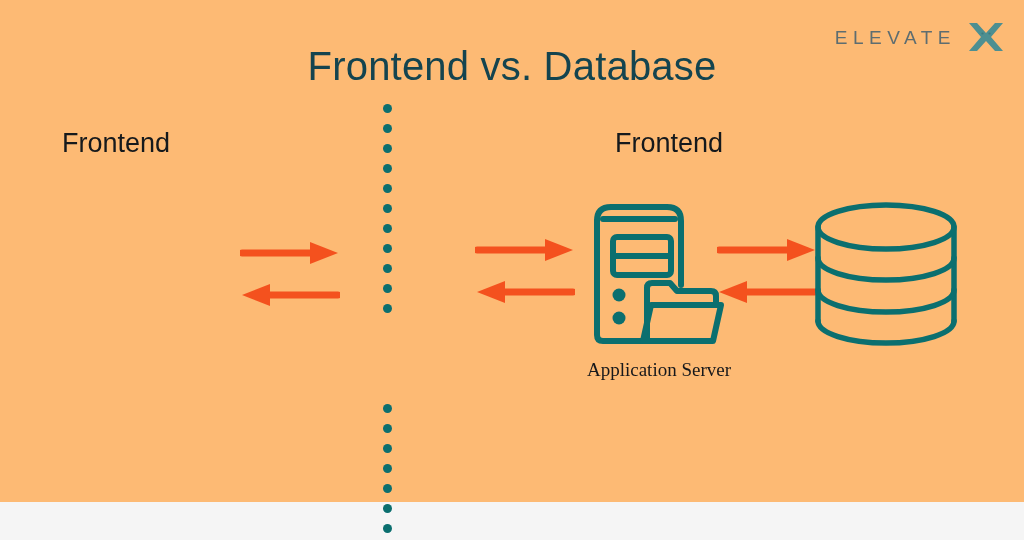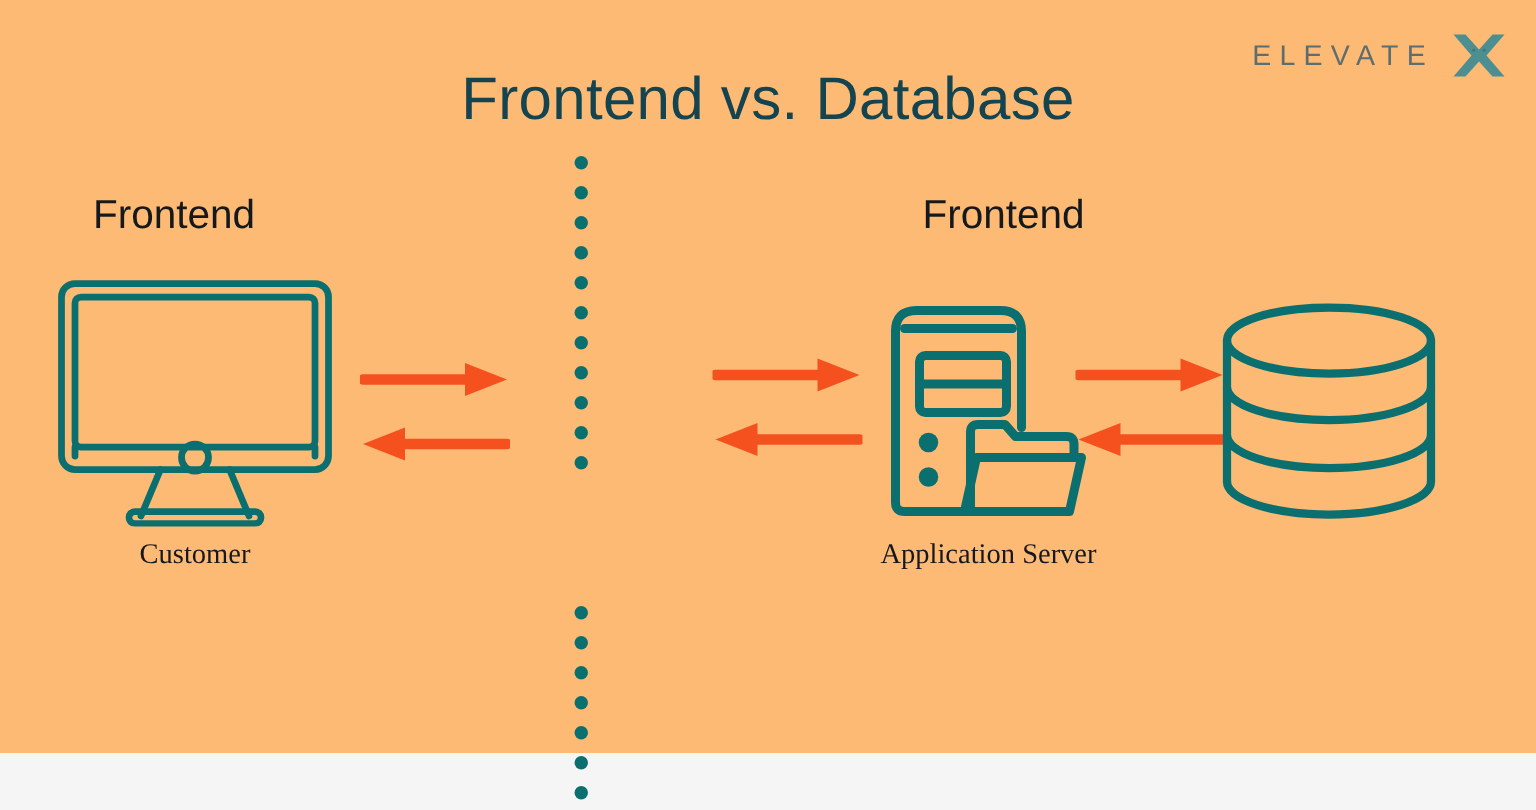--- a/index.html
+++ b/index.html
@@ -155,37 +155,20 @@
     <div class="dot"></div>
     <div class="dot"></div>
     <div class="dot"></div>
     <div class="dot"></div>
     <div class="dot"></div>
     <div class="dot"></div>
     <div class="dot"></div>
 
   </div>
 
-  <div id="node-customer" class="node">
-    <div class="node-icon">
-      <svg width="186" height="165" viewBox="0 0 186 165">
-        <g fill="none" stroke="#0b6f6f" stroke-width="4.5" stroke-linecap="round" stroke-linejoin="round">
-          <rect x="4" y="3" width="178" height="124" rx="9"></rect>
-          <rect x="13" y="12" width="160" height="100" rx="4"></rect>
-          <path d="M13 112 L13 118"></path>
-          <path d="M173 112 L173 118"></path>
-          <circle cx="93" cy="119" r="9"></circle>
-          <path d="M70 127 L57 158"></path>
-          <path d="M116 127 L129 158"></path>
-          <rect x="49" y="155" width="88" height="8" rx="4"></rect>
-        </g>
-      </svg>
-    </div>
-    <div class="node-label">Customer</div>
-  </div>
 
   <div id="arrows-1" class="arrow-group">
     <div class="arrow-row">
       <svg width="100" height="26" viewBox="0 0 100 26">
         <path d="M2 13 L74 13" stroke="#f4511e" stroke-width="7" stroke-linecap="round"></path>
         <path d="M70 2 L98 13 L70 24 Z" fill="#f4511e"></path>
       </svg>
     </div>
     <div class="arrow-row">
       <svg width="100" height="26" viewBox="0 0 100 26">

